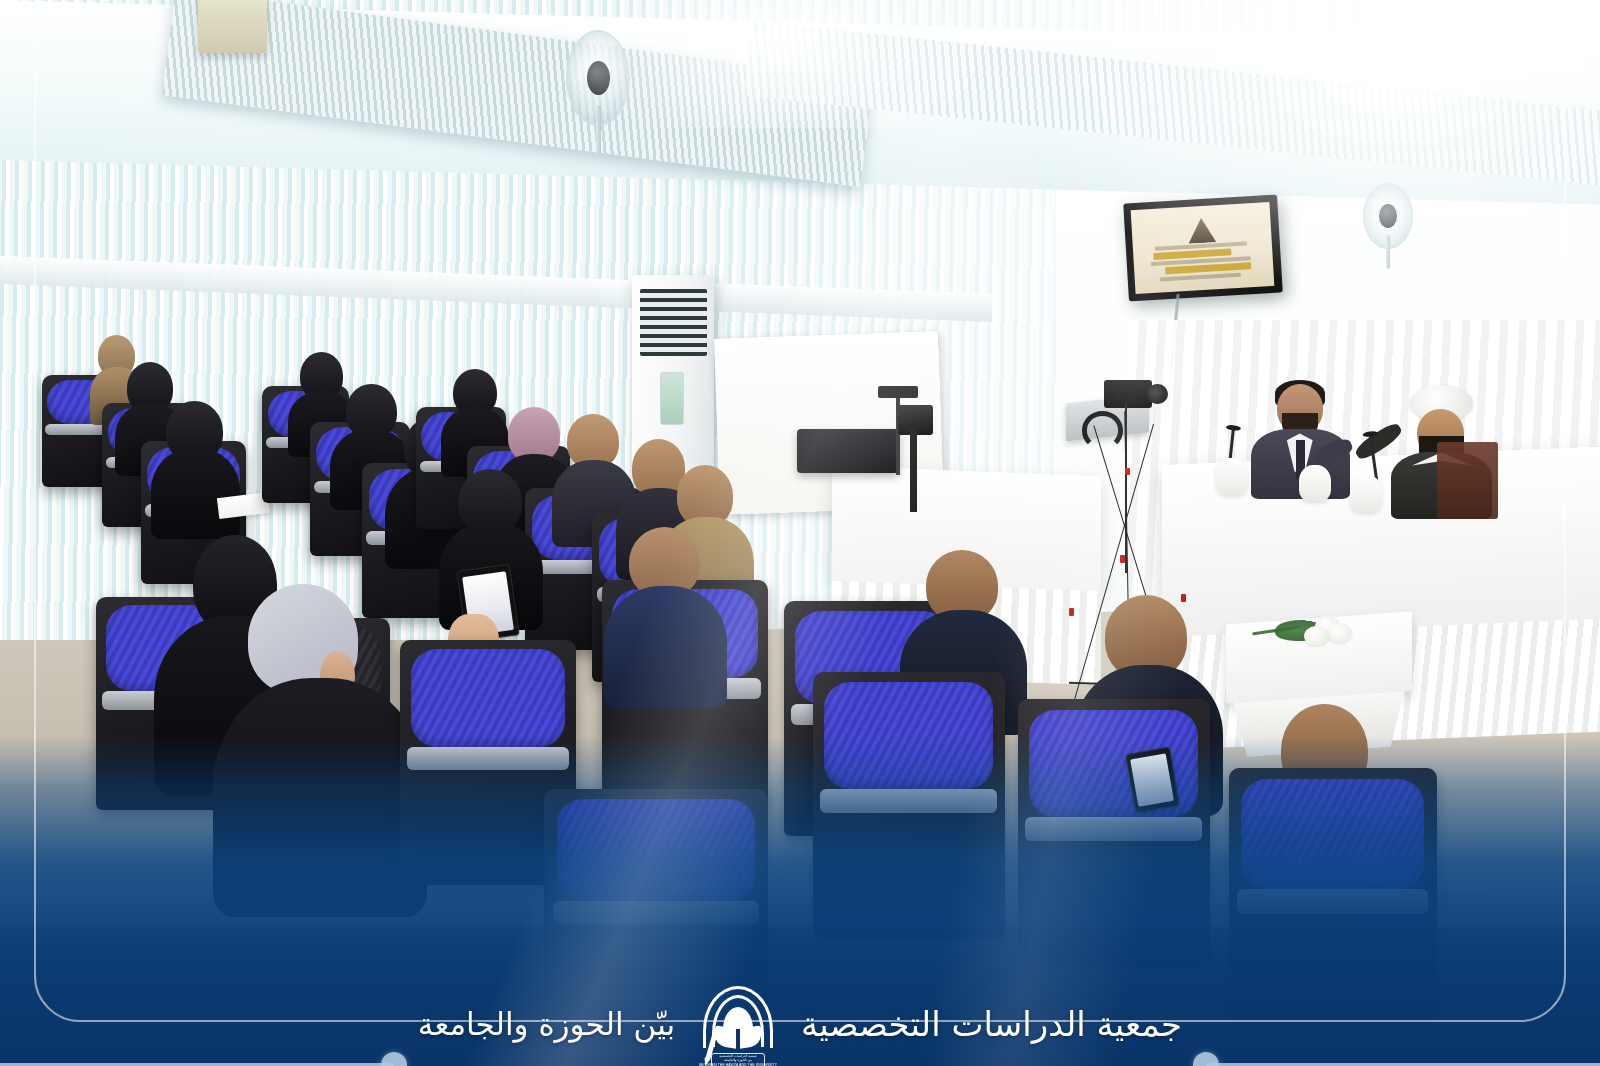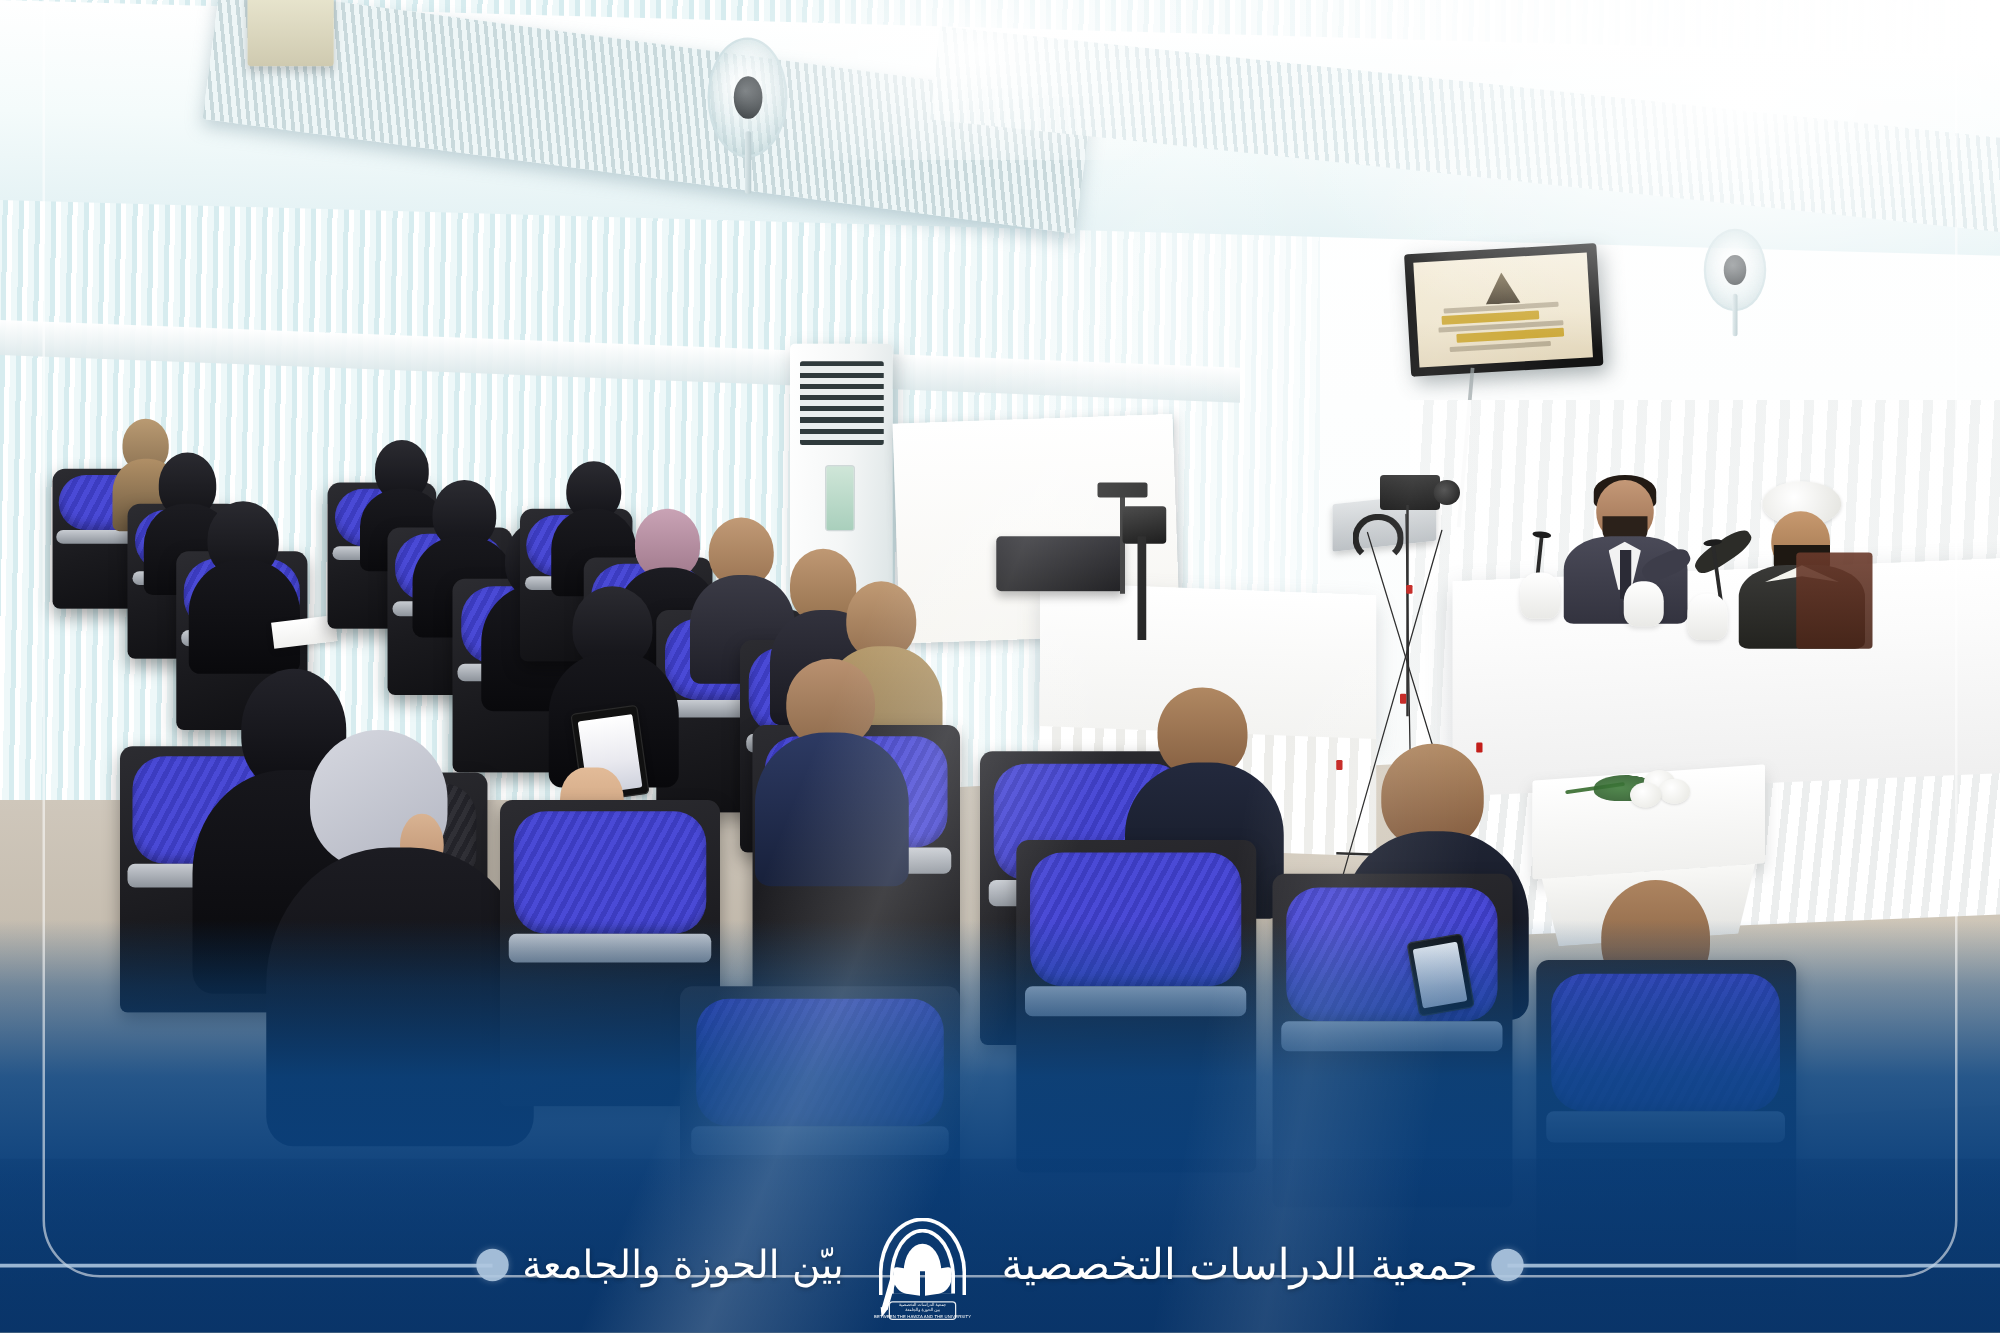--- a/index.html
+++ b/index.html
@@ -358,21 +358,21 @@
   .frame-sheen{
     position:absolute;left:0;top:0;width:100%;height:100%;pointer-events:none;
     background:
       linear-gradient(112deg, rgba(255,255,255,0) 44%, rgba(255,255,255,.18) 49%, rgba(255,255,255,0) 56%),
       linear-gradient(100deg, rgba(255,255,255,0) 62%, rgba(255,255,255,.10) 67%, rgba(255,255,255,0) 73%);
   }
 
   
   .footer{
     position:absolute;left:0;bottom:0;width:100%;height:108px;
-    display:flex;align-items:center;justify-content:center;gap:0;
+    display:flex;align-items:flex-end;justify-content:center;gap:0;
   }
   .f-rule{position:relative;height:3px;background:rgba(190,214,235,.8);flex:0 0 auto;}
   .f-rule.left{width:420px;}
   .f-rule.right{width:420px;}
   .f-dot{
     position:absolute;top:50%;width:26px;height:26px;border-radius:50%;
     background:rgba(176,200,224,.92);box-shadow:0 0 6px rgba(255,255,255,.25);
     transform:translateY(-50%);
   }
   .f-rule.left .f-dot{right:-13px;}

